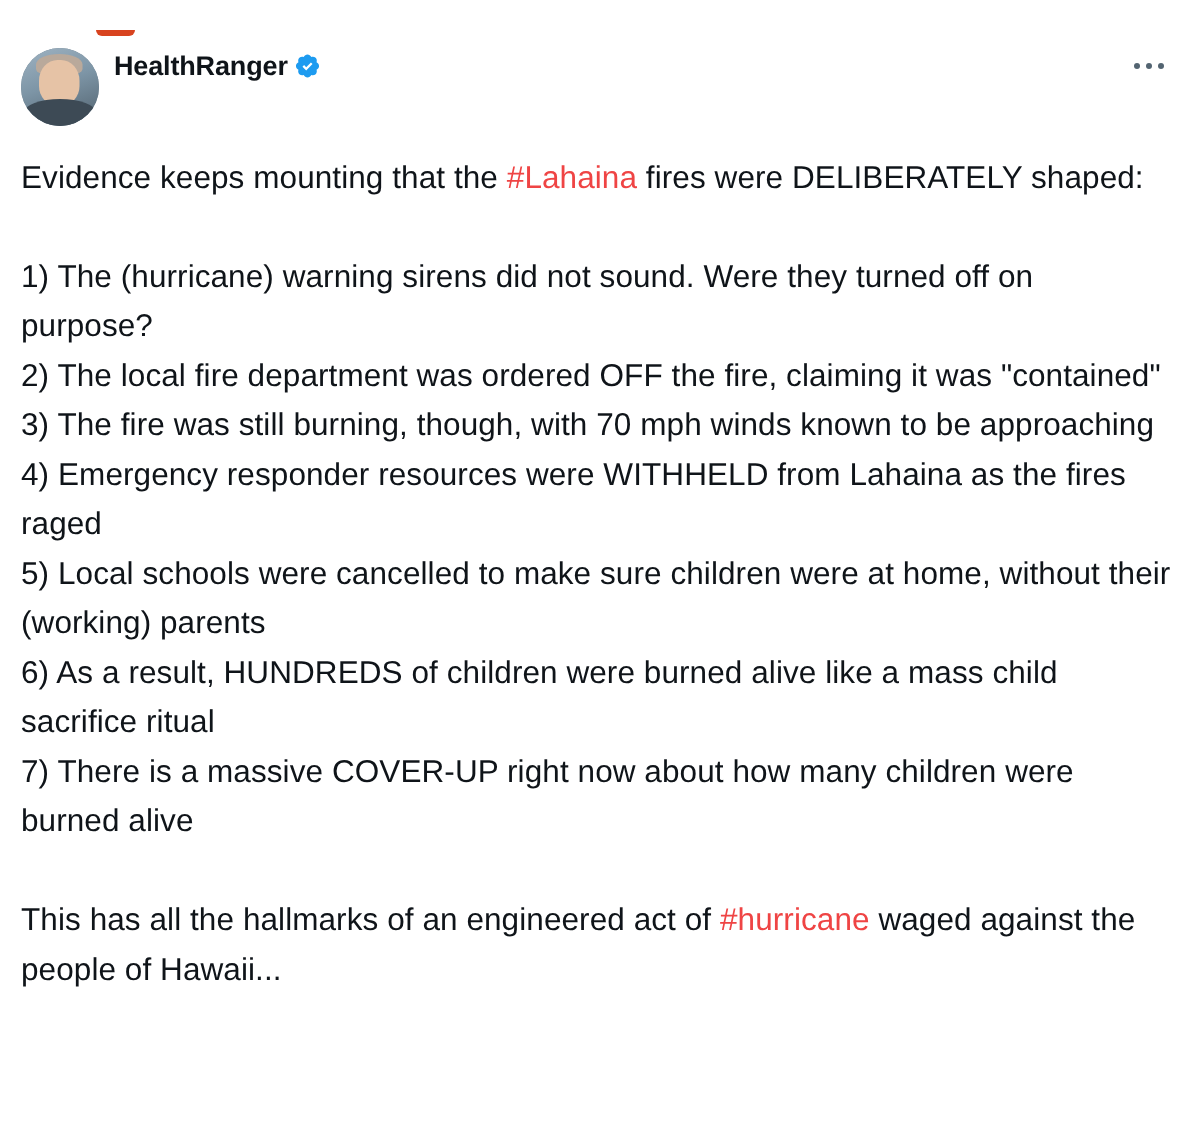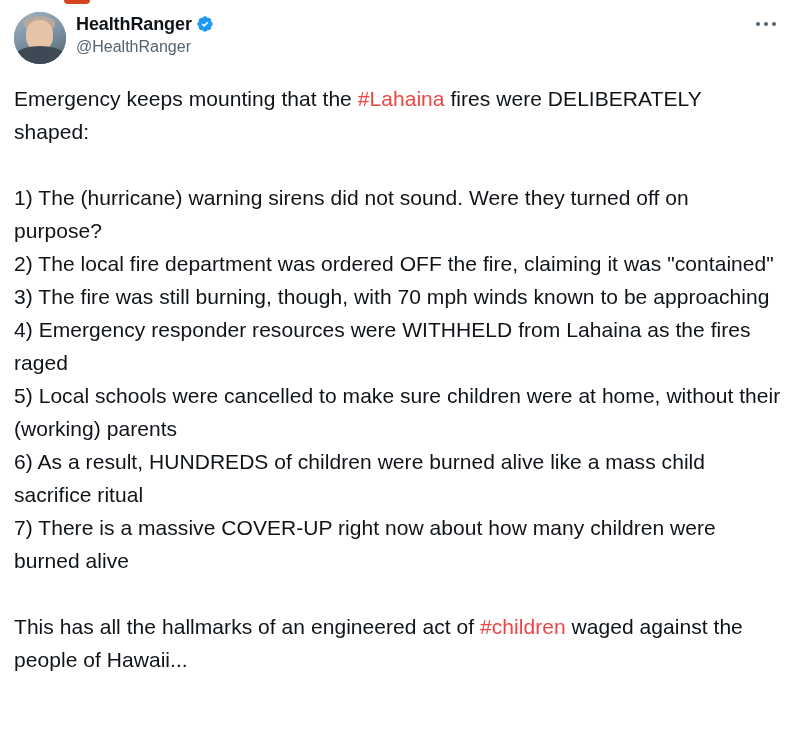--- a/index.html
+++ b/index.html
@@ -13,20 +13,21 @@
     font-family: "Liberation Sans", sans-serif;
     color: #0f1419;
     overflow: hidden;
   }
   .tweet {
     width: 796px;
     height: 691px;
     box-sizing: border-box;
     padding: 10px 14px 0 14px;
     position: relative;
+    margin-top: 20px;
   }
   .tweet-header {
     display: flex;
     align-items: flex-start;
     height: 62px;
   }
   .avatar {
     width: 52px;
     height: 52px;
     border-radius: 50%;
@@ -166,35 +167,34 @@
     <div class="name-block">
       <div class="name-row">
         <span class="display-name">HealthRanger</span>
         <span class="verified">
           <svg width="18" height="18" viewBox="0 0 24 24" aria-hidden="true">
             <path fill="#1d9bf0" d="M22.25 12c0-1.43-.88-2.67-2.19-3.34.46-1.39.2-2.9-.81-3.91s-2.52-1.27-3.91-.81C14.67 2.63 13.43 1.75 12 1.75s-2.67.88-3.34 2.19c-1.39-.46-2.9-.2-3.91.81s-1.27 2.52-.81 3.91C2.63 9.33 1.75 10.57 1.75 12s.88 2.67 2.19 3.34c-.46 1.39-.2 2.9.81 3.91s2.52 1.27 3.91.81c.67 1.31 1.91 2.19 3.34 2.19s2.67-.88 3.34-2.19c1.39.46 2.9.2 3.91-.81s1.27-2.52.81-3.91c1.31-.67 2.19-1.91 2.19-3.34z"></path>
             <path fill="#ffffff" d="M10.84 15.92l-3.3-3.3 1.42-1.42 1.88 1.88 4.2-4.2 1.42 1.42-5.62 5.62z"></path>
           </svg>
         </span>
       </div>
-      <div class="handle">@HealthRanger</div>
     </div>
   </div>
 
   <div class="more-btn">
     <span></span>
       <span></span>
       <span></span>
   </div>
 
-  <div class="tweet-body"><span>Emergency keeps mounting that the </span><a class="link">#Lahaina</a><span> fires were DELIBERATELY shaped:
+  <div class="tweet-body"><span>Evidence keeps mounting that the </span><a class="link">#Lahaina</a><span> fires were DELIBERATELY shaped:
 
 1) The (hurricane) warning sirens did not sound. Were they turned off on purpose?
 2) The local fire department was ordered OFF the fire, claiming it was "contained"
 3) The fire was still burning, though, with 70 mph winds known to be approaching
 4) Emergency responder resources were WITHHELD from Lahaina as the fires raged
 5) Local schools were cancelled to make sure children were at home, without their (working) parents
 6) As a result, HUNDREDS of children were burned alive like a mass child sacrifice ritual
 7) There is a massive COVER-UP right now about how many children were burned alive
 
-This has all the hallmarks of an engineered act of </span><a class="link">#children</a><span> waged against the people of Hawaii...</span></div>
+This has all the hallmarks of an engineered act of </span><a class="link">#hurricane</a><span> waged against the people of Hawaii...</span></div>
 
 </div>
 
 </body></html>

